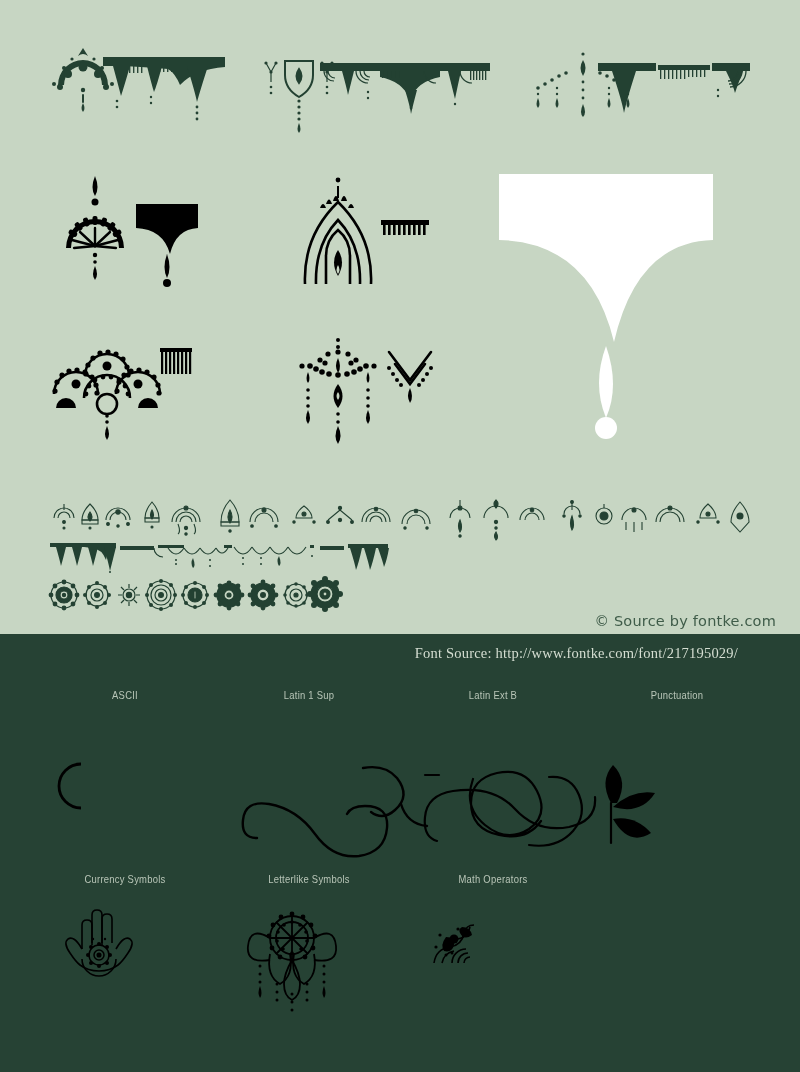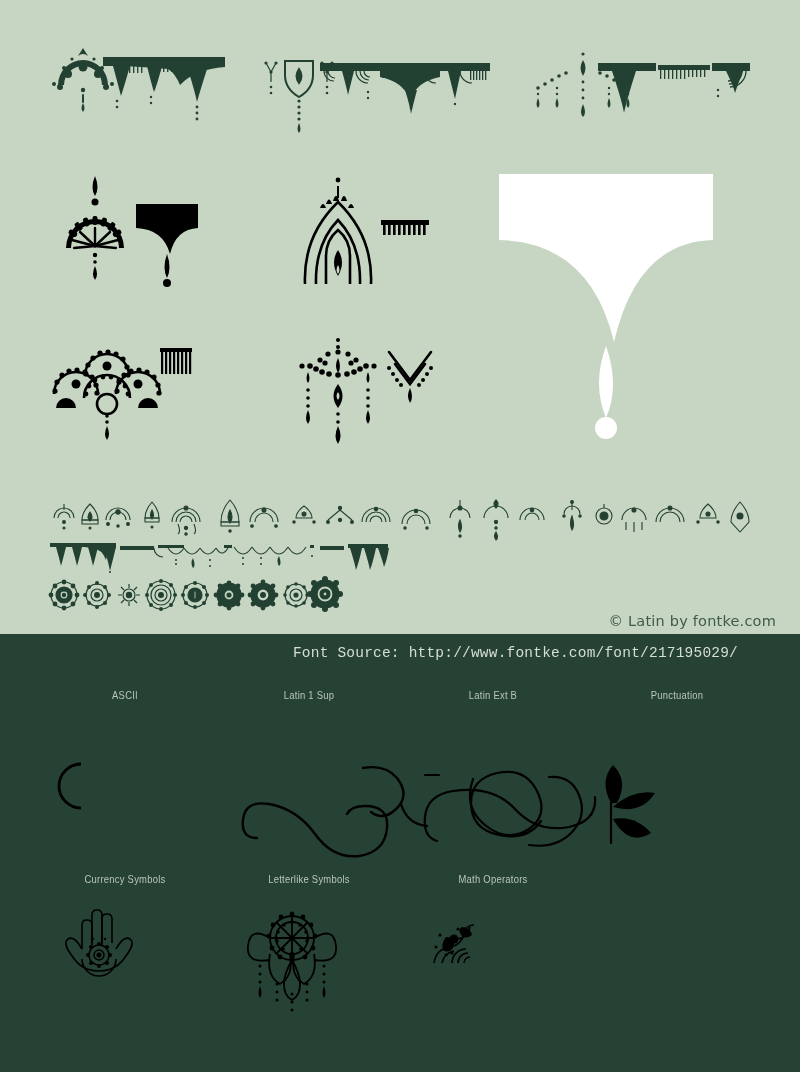--- a/index.html
+++ b/index.html
@@ -28,21 +28,21 @@
   
   .credit{
     position:absolute;right:24px;top:613px;
     font-size:14.5px;color:#3f5c49;letter-spacing:.2px;
     font-family:"DejaVu Sans", sans-serif;
     white-space:nowrap;
   }
   .source{
     position:absolute;right:62px;top:645px;
     font-size:14.5px;color:#d5ded2;letter-spacing:.2px;
-    font-family:Liberation Mono, monospace;
+    font-family:Liberation Serif, serif;
     white-space:nowrap;
   }
 
   
   .block-label{
     position:absolute;
     font-size:11.5px;color:#b9c6b8;
     font-family:"Liberation Sans", sans-serif;
     letter-spacing:.3px;
     white-space:nowrap;
@@ -825,21 +825,21 @@
                 <circle cx="15" cy="30" r="3"></circle>
                 <circle cx="4" cy="26" r="3"></circle>
               <circle cx="0" cy="15" r="3"></circle>
                 <circle cx="4" cy="4" r="3"></circle>
             </g>
           </g>
         </g>
       </svg>
     </div>
 
-    <div class="credit">© Latin by fontke.com</div>
+    <div class="credit">© Source by fontke.com</div>
   </div>
 
   <div class="dark-panel"></div>
 
   <div class="source">Font Source: http://www.fontke.com/font/217195029/</div>
 
   <div class="block-label c0" style="top:689px;">ASCII</div>
   <div class="block-label c1" style="top:689px;">Latin 1 Sup</div>
   <div class="block-label c2" style="top:689px;">Latin Ext B</div>
   <div class="block-label c3" style="top:689px;">Punctuation</div>

